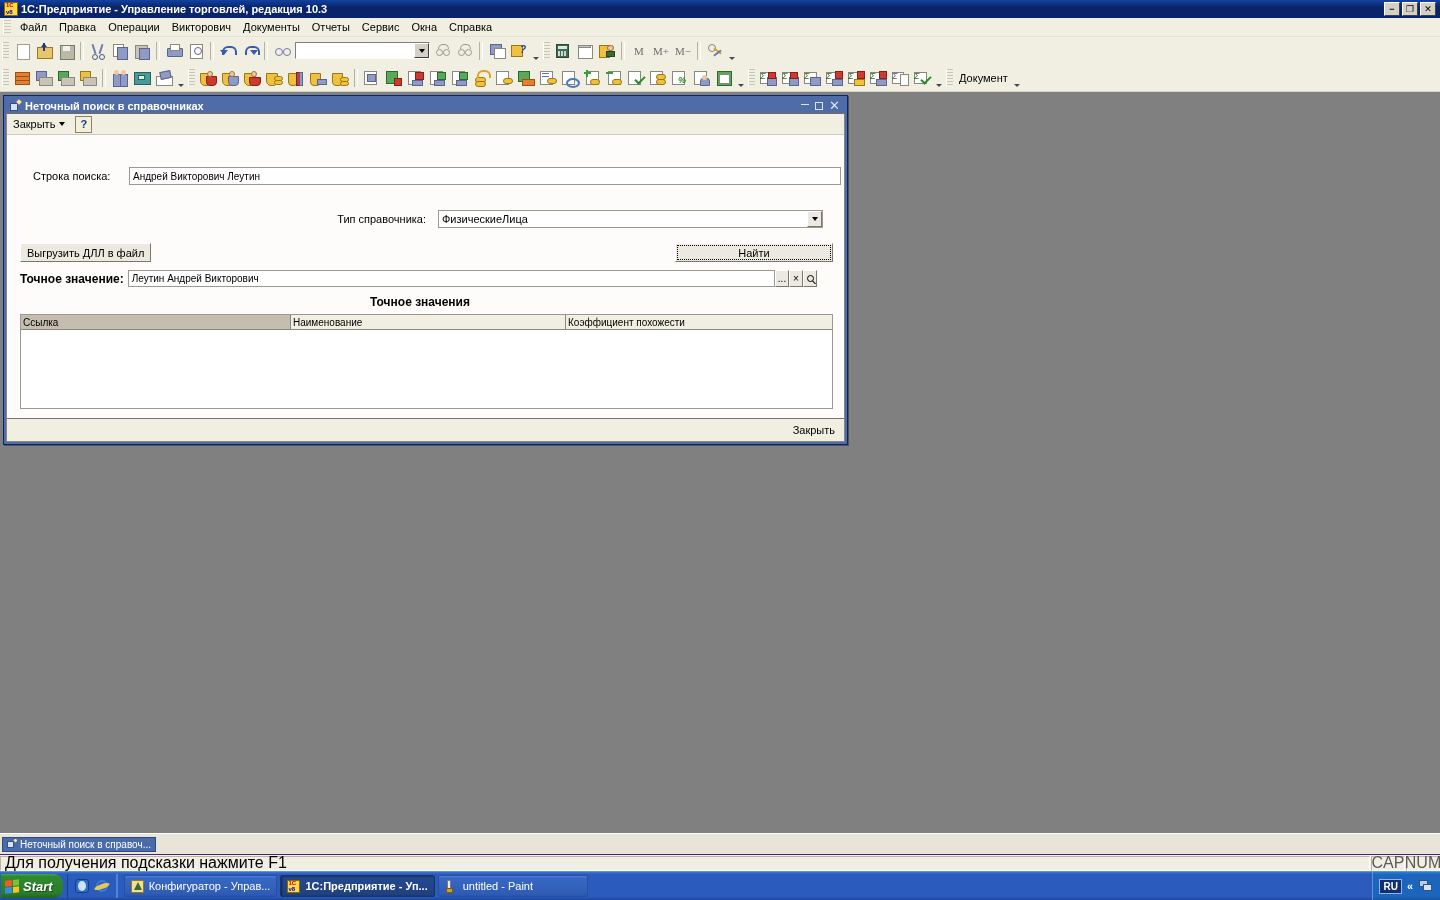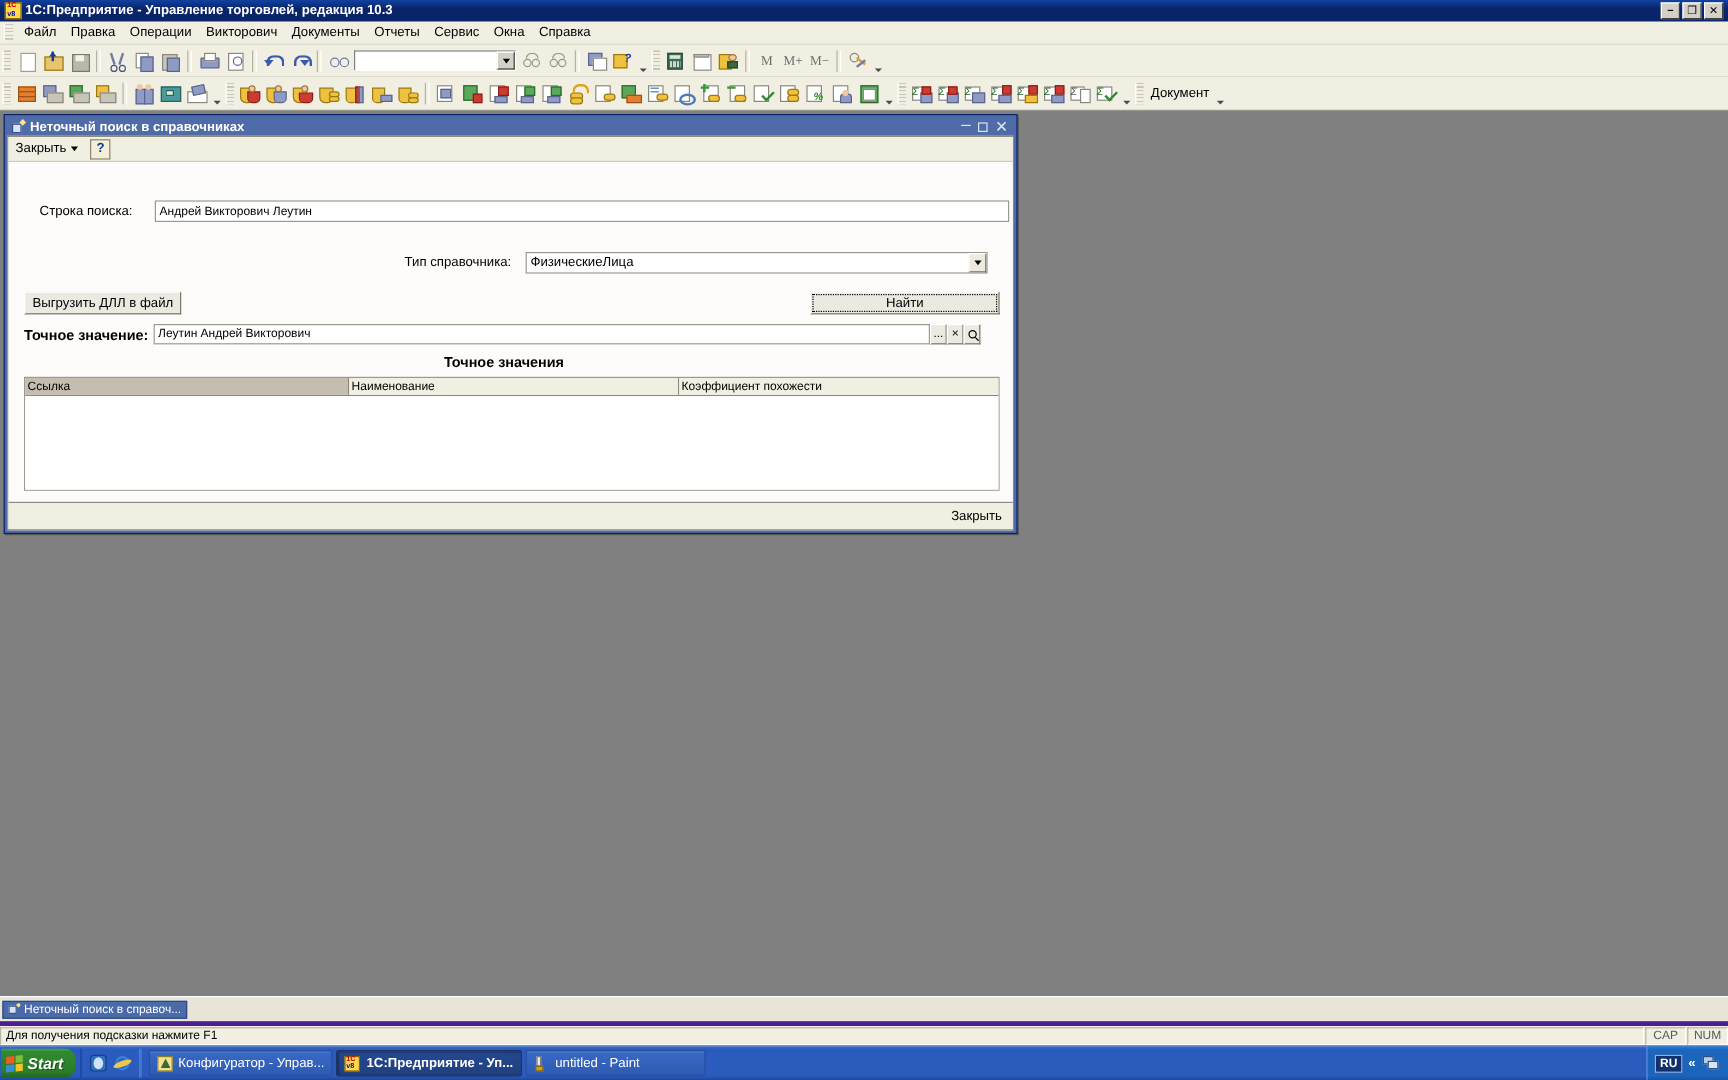--- a/index.html
+++ b/index.html
@@ -130,21 +130,21 @@
   
   .winlist{height:18px;background:#e8e5d8;border-top:1px solid #fff;display:flex;align-items:center;flex:none;padding:1px 2px;}
   .wintab{height:15px;background:#4a6ba8;color:#fff;font-size:10px;display:flex;align-items:center;padding:0 4px;gap:3px;
     border:1px solid #2d4a80;box-sizing:border-box;max-width:170px;}
   .wintab .wi{width:10px;height:10px;position:relative;flex:none;}
   .wintab .wi b{position:absolute;left:0;top:2px;width:7px;height:7px;background:#d7e2f5;border:1px solid #33508c;box-sizing:border-box;}
   .wintab .wi i{position:absolute;right:0;top:0;width:3px;height:3px;background:#ffe680;transform:rotate(45deg);}
   .wintab span{white-space:nowrap;overflow:hidden;text-overflow:ellipsis;}
 
   
-  .statusbar{height:16px;background:#f1efe2;display:flex;align-items:center;flex:none;font-size:10px;border-top:4px solid #4c1d95;}
+  .statusbar{height:16px;background:#f1efe2;display:flex;align-items:center;flex:none;font-size:16px;border-top:1px solid #4c1d95;}
   .sb-main{flex:1;padding-left:4px;border:1px solid;border-color:#b8b4a4 #fff #fff #b8b4a4;box-sizing:border-box;height:15px;display:flex;align-items:center;}
   .sb-cell{width:34px;height:15px;border:1px solid;border-color:#b8b4a4 #fff #fff #b8b4a4;box-sizing:border-box;
     display:flex;align-items:center;justify-content:center;color:#5a5a5a;margin-left:1px;}
 
   
   .taskbar{height:28px;flex:none;display:flex;align-items:center;
     background:linear-gradient(to bottom,#3f74d0 0%,#2a5bbd 8%,#2a5bbd 88%,#1d47a0 100%);
     border-top:1px solid #5c92e0;}
   .startbtn{height:24px;margin:2px 4px 2px 1px;padding:0 10px 0 4px;display:flex;align-items:center;gap:4px;
     background:linear-gradient(to bottom,#4ca64c 0%,#2f8a2f 10%,#2b7d2b 80%,#1f651f 100%);

